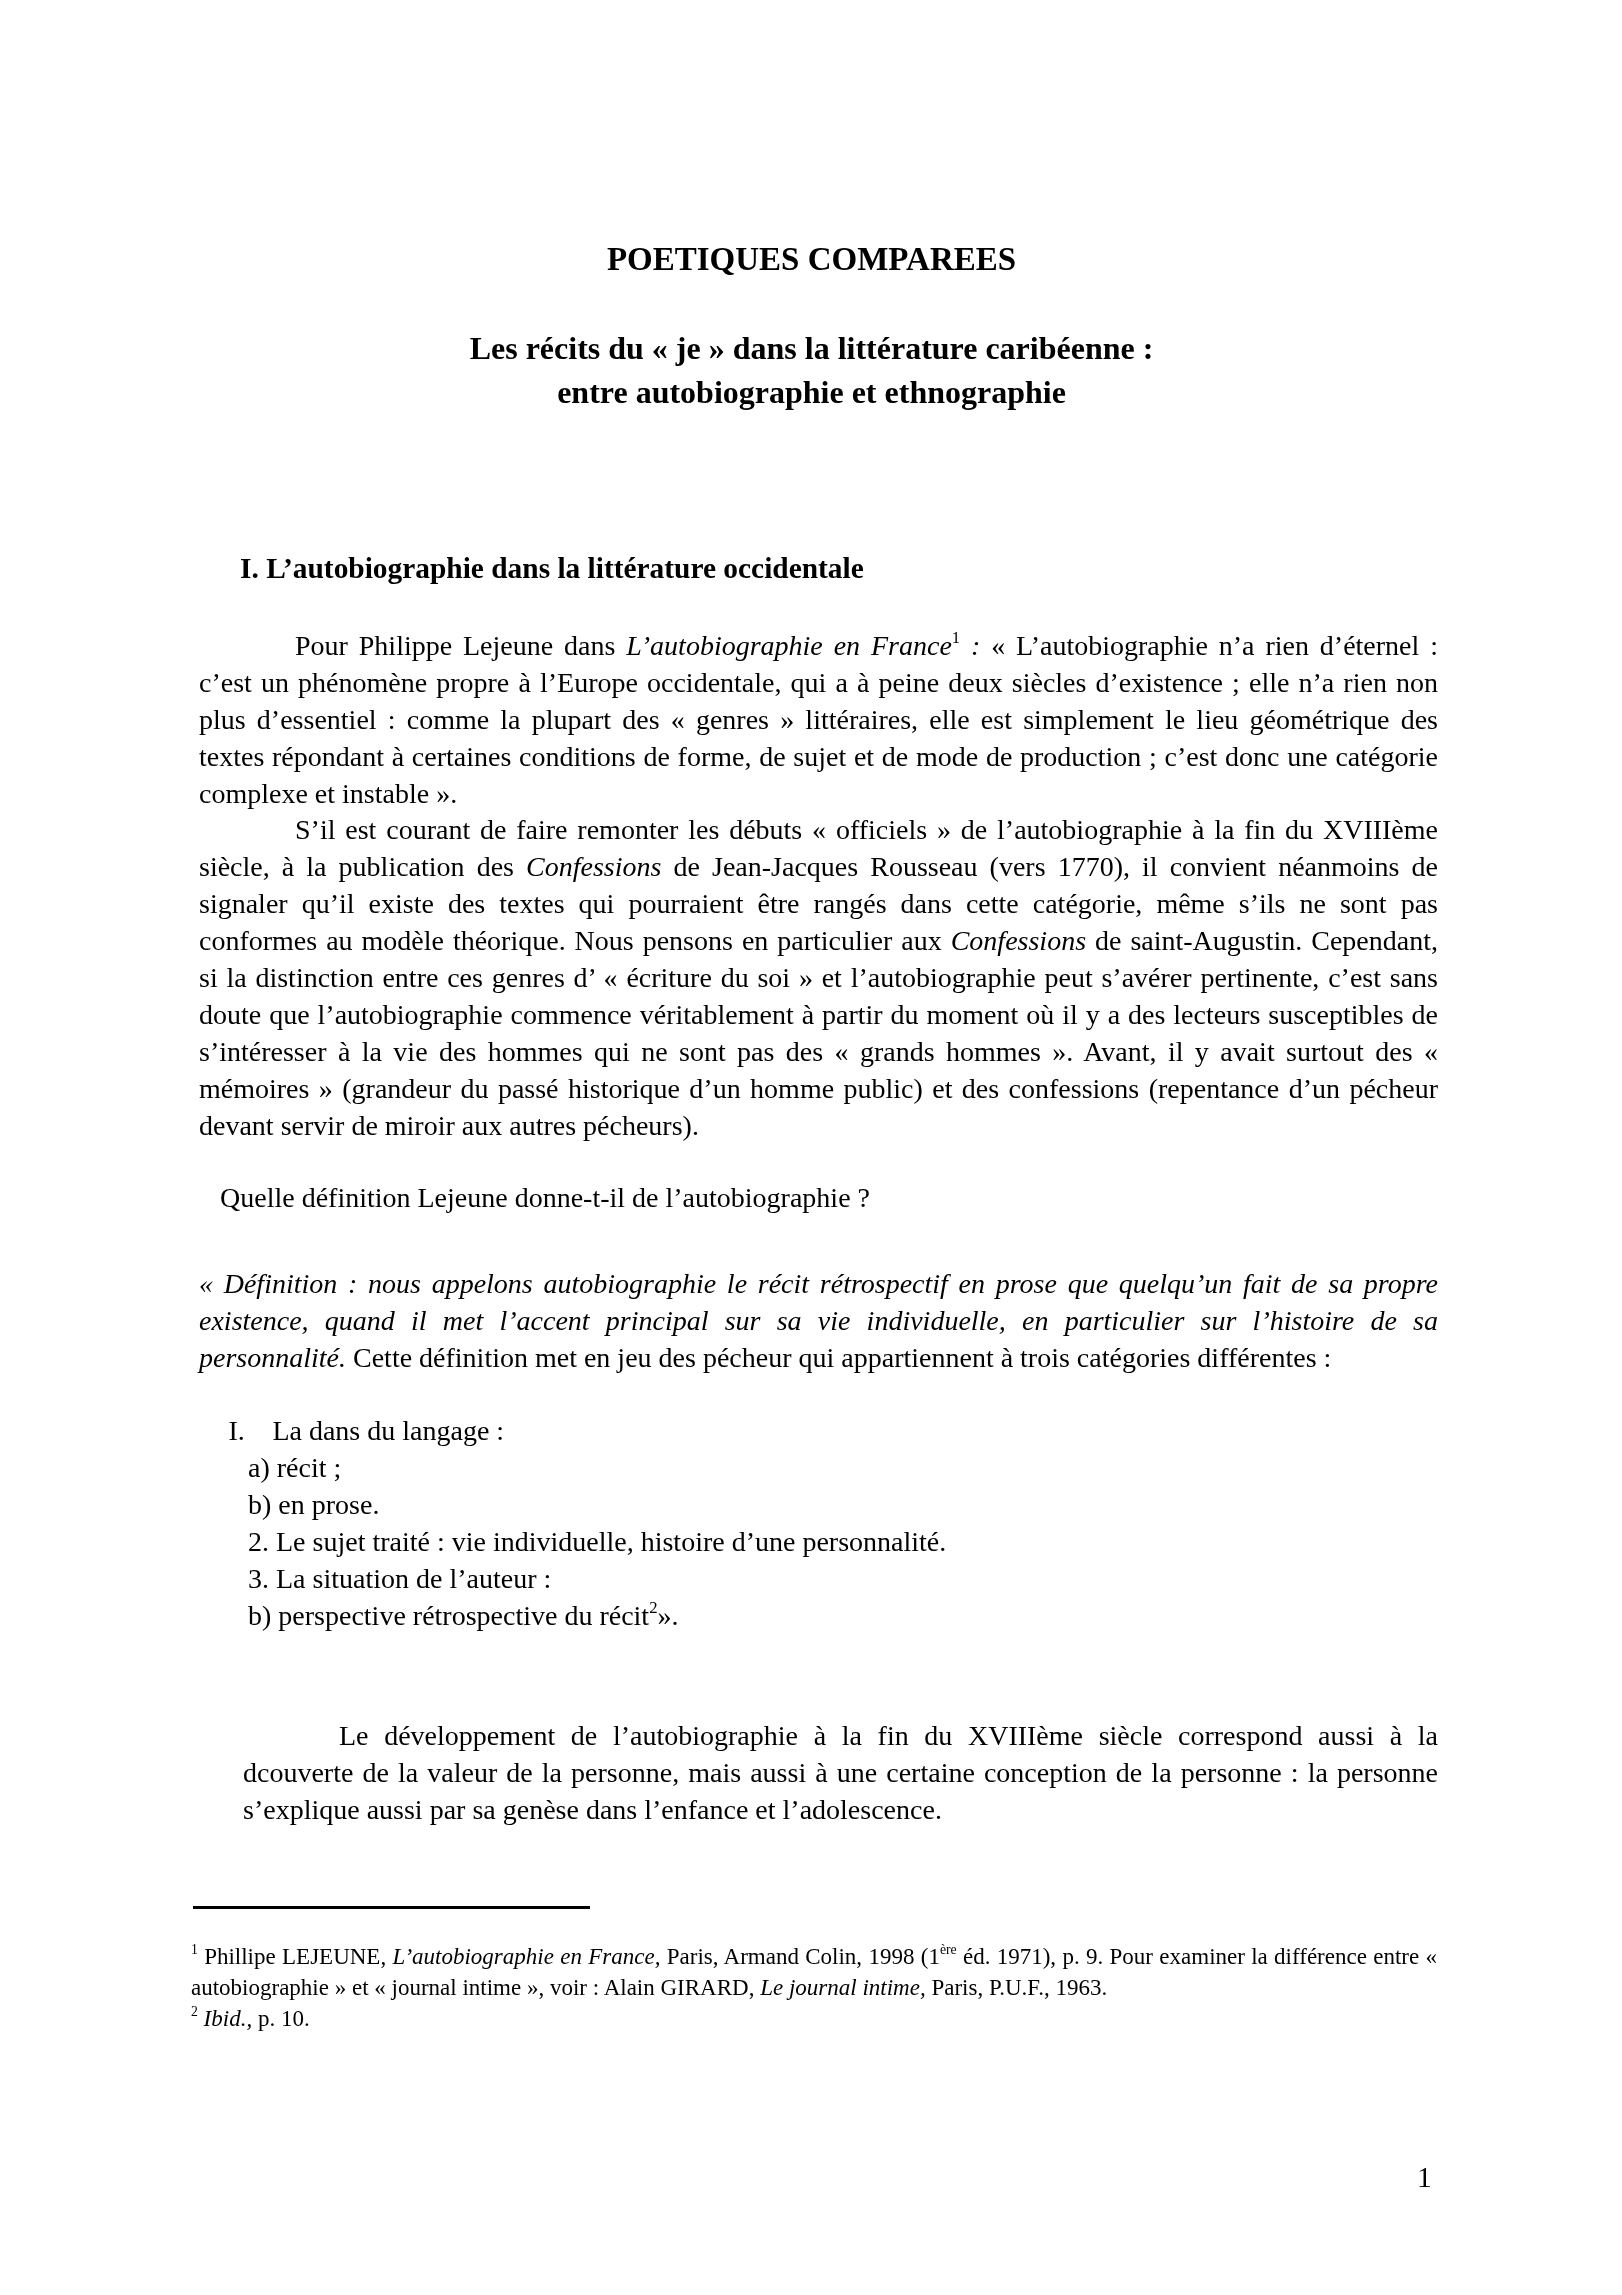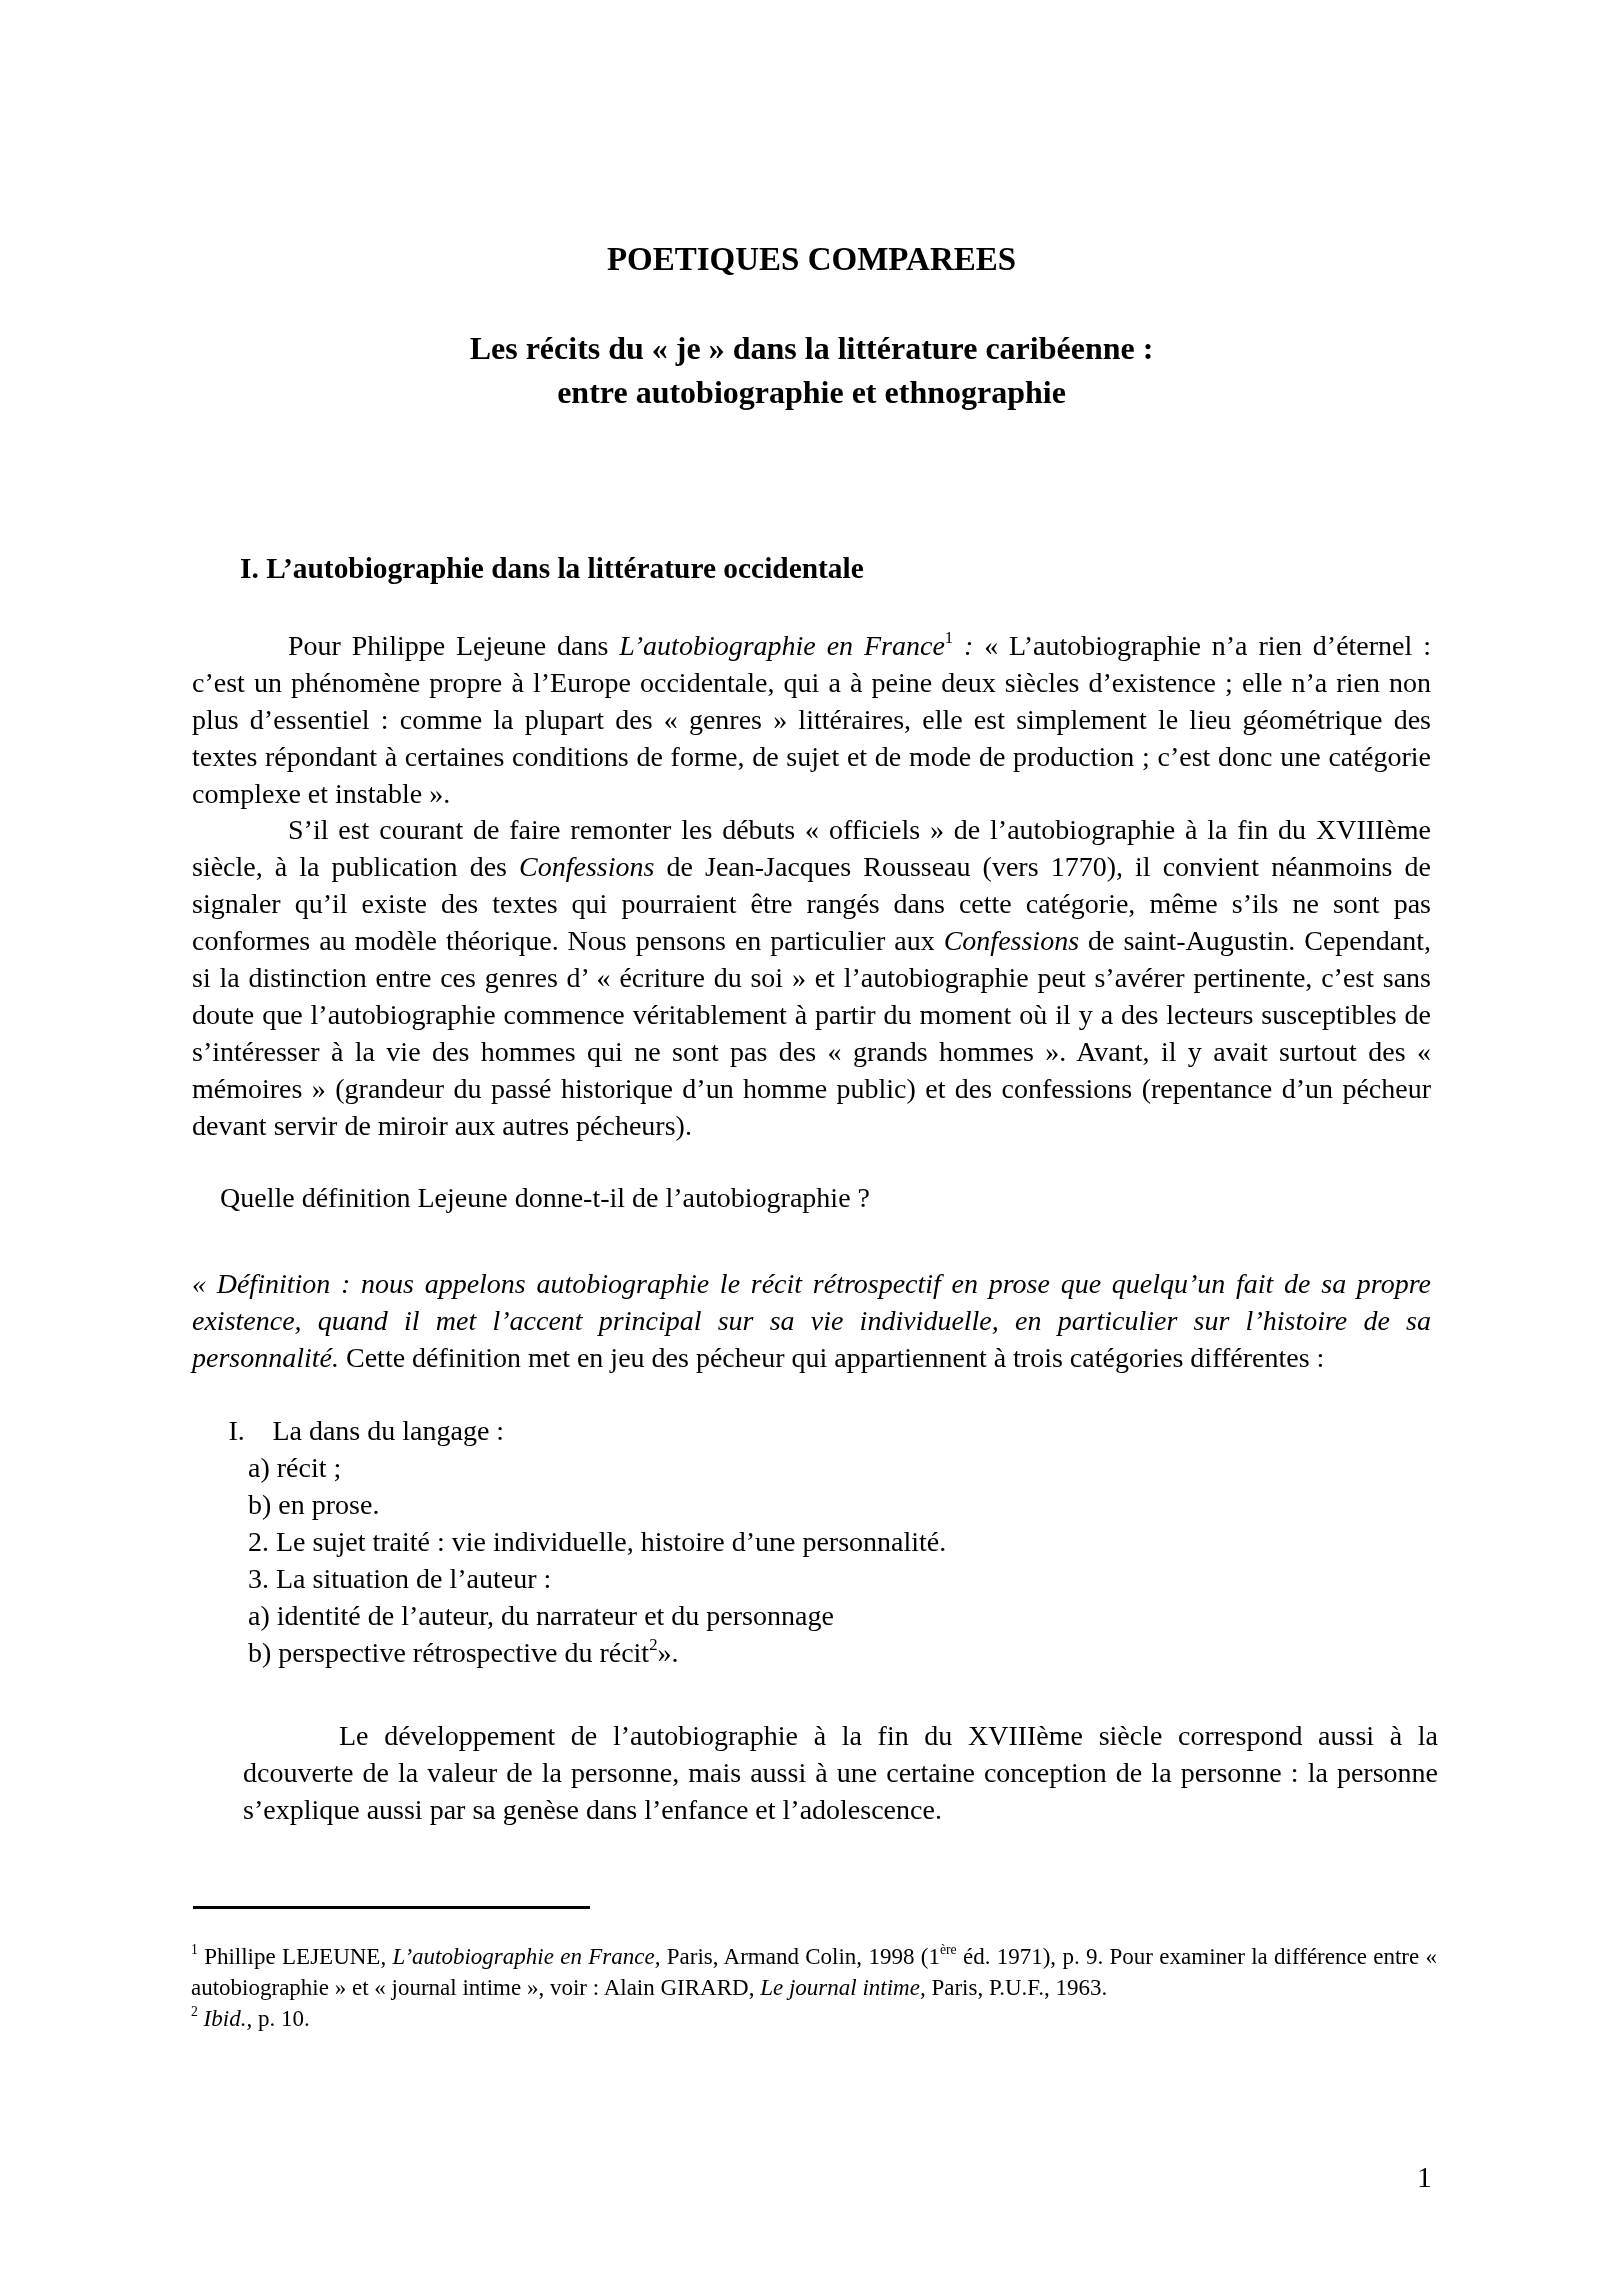--- a/index.html
+++ b/index.html
@@ -4,21 +4,21 @@
 <style>
   html, body { margin: 0; padding: 0; background: #ffffff; }
   body { width: 1623px; height: 2295px; position: relative; overflow: hidden;
          font-family: "Liberation Serif", "DejaVu Serif", serif; color: #000; }
   .page { position: absolute; left: 0; top: 0; width: 1623px; height: 1774px; }
   .title { position: absolute; left: 0; width: 1623px; text-align: center; font-weight: bold; font-size: 33px; line-height: 39px; }
   #doc-title { top: 240px; }
   #doc-subtitle-1 { top: 329px; font-size: 32px; }
   #doc-subtitle-2 { top: 373px; font-size: 32px; }
   .section-heading { position: absolute; left: 240px; top: 550px; font-weight: bold; font-size: 29.4px; line-height: 37px; }
-  .body { position: absolute; left: 192px; width: 1239px; font-size: 28px; line-height: 37px; text-align: justify; }
+  .body { position: absolute; left: 199px; width: 1239px; font-size: 28px; line-height: 37px; text-align: justify; }
   .body p { margin: 0; }
   .indent { text-indent: 96px; }
   sup { font-size: 16.7px; line-height: 0; vertical-align: 11.8px; }
   #para-1 { top: 627px; }
   #para-2 { top: 811px; }
   #question { top: 1179px; left: 204px; margin-left: 16px; }
   #definition { top: 1265px; }
   .list { position: absolute; left: 199px; font-size: 28px; line-height: 37px; }
   .list div { white-space: nowrap; }
   #list-block { top: 1412px; }
@@ -56,21 +56,20 @@
   <div class="body" id="definition">
     <p><i>« Définition : nous appelons autobiographie le récit rétrospectif en prose que quelqu’un fait de sa propre existence, quand il met l’accent principal sur sa vie individuelle, en particulier sur l’histoire de sa personnalité.</i><span> Cette définition met en jeu des pécheur qui appartiennent à trois catégories différentes :</span></p>
   </div>
 
   <div class="list" id="list-block">
     <div class="l1"><span class="num">I.</span><span>La dans du langage :</span></div>
     <div class="l2">a) récit ;</div>
     <div class="l2">b) en prose.</div>
     <div class="l2">2. Le sujet traité : vie individuelle, histoire d’une personnalité.</div>
     <div class="l2">3. La situation de l’auteur :</div>
-    <div class="l2">a) identité de l’auteur, du narrateur et du personnage</div>
     <div class="l2"><span>b) perspective rétrospective du récit</span><sup>2</sup><span>».</span></div>
   </div>
 
   <div class="body" id="para-3">
     <p class="indent">Le développement de l’autobiographie à la fin du XVIIIème siècle correspond aussi à la dcouverte de la valeur de la personne, mais aussi à une certaine conception de la personne : la personne s’explique aussi par sa genèse dans l’enfance et l’adolescence.</p>
   </div>
 
   <div class="fn-rule"></div>
 
   <div class="footnotes">

